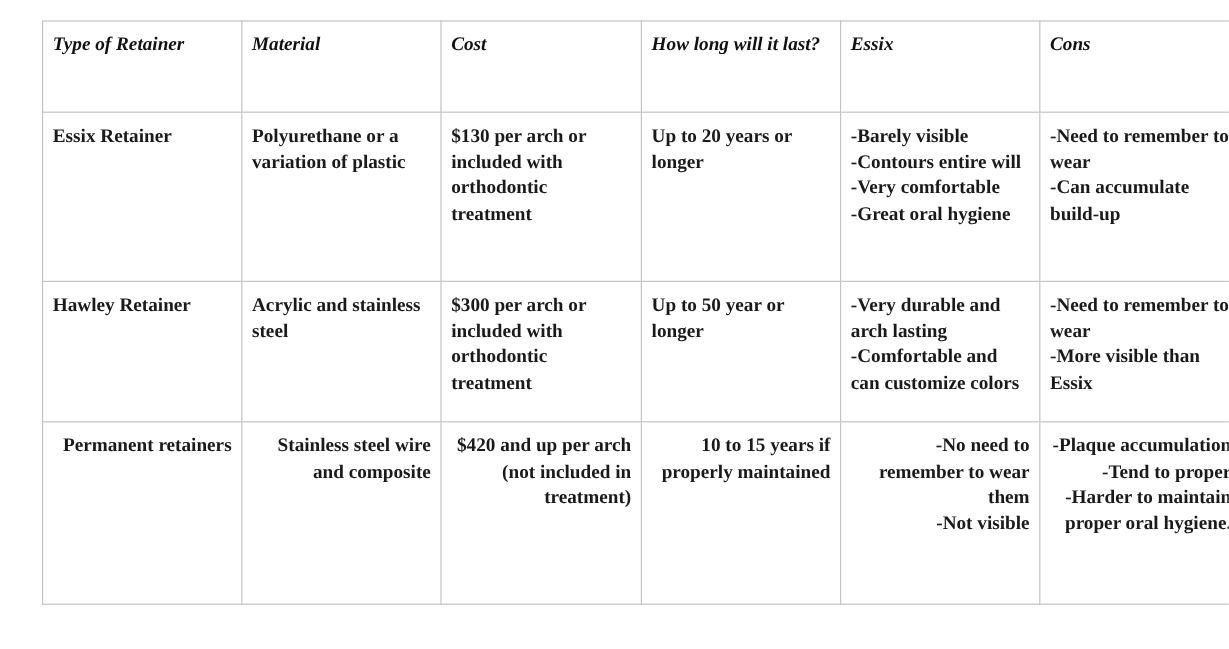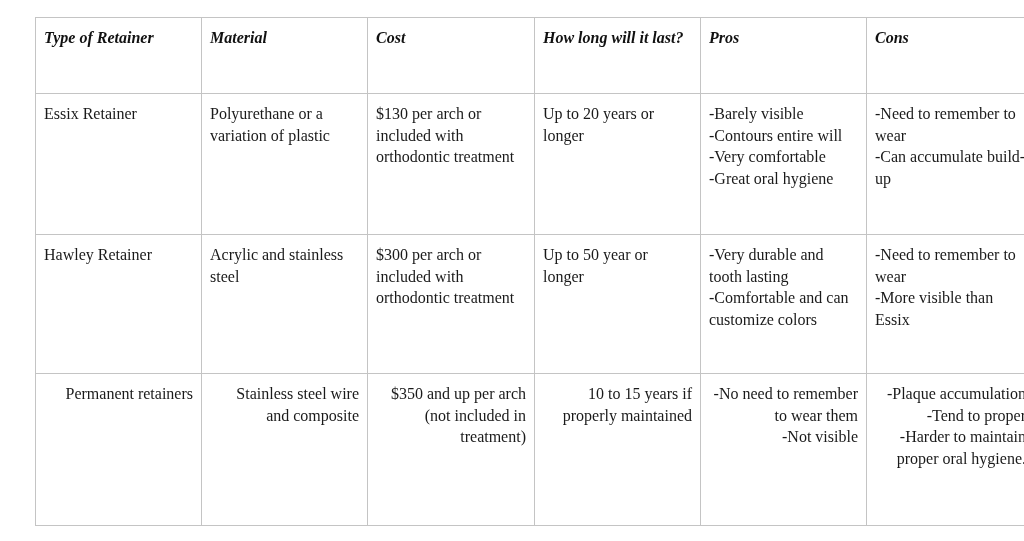--- a/index.html
+++ b/index.html
@@ -34,24 +34,24 @@
       line-height: 21.5px;
       box-sizing: border-box;
     }
     .doc-table th {
       font-weight: bold;
       font-style: italic;
       height: 76px;
       color: #111;
     }
     .doc-table td {
-      font-weight: normal;
+      font-weight: bold;
     }
     .row-1 td { height: 141px; }
-    .row-2 td { height: 139px; }
+    .row-2 td { height: 117px; }
     .row-3 td { height: 152px; text-align: right; }
     .cell-line {
       display: block;
     }
   </style>
 </head>
 <body>
 
 <table class="doc-table">
   <colgroup>
@@ -61,21 +61,21 @@
     <col style="width:166px">
     <col style="width:166px">
     <col style="width:168px">
   </colgroup>
   <thead>
     <tr>
       <th>Type of Retainer</th>
       <th>Material</th>
       <th>Cost</th>
       <th>How long will it last?</th>
-      <th>Pros</th>
+      <th>Essix</th>
       <th>Cons</th>
     </tr>
   </thead>
   <tbody>
     <tr class="row-1">
       <td>Essix Retainer</td>
       <td>Polyurethane or a variation of plastic</td>
       <td>$130 per arch or included with orthodontic treatment</td>
       <td>Up to 20 years or longer</td>
       <td>
@@ -88,32 +88,32 @@
         <span class="cell-line">-Need to remember to wear</span>
         <span class="cell-line">-Can accumulate build-up</span>
       </td>
     </tr>
     <tr class="row-2">
       <td>Hawley Retainer</td>
       <td>Acrylic and stainless steel</td>
       <td>$300 per arch or included with orthodontic treatment</td>
       <td>Up to 50 year or longer</td>
       <td>
-        <span class="cell-line">-Very durable and tooth lasting</span>
+        <span class="cell-line">-Very durable and arch lasting</span>
         <span class="cell-line">-Comfortable and can customize colors</span>
       </td>
       <td>
         <span class="cell-line">-Need to remember to wear</span>
         <span class="cell-line">-More visible than Essix</span>
       </td>
     </tr>
     <tr class="row-3">
       <td>Permanent retainers</td>
       <td>Stainless steel wire and composite</td>
-      <td>$350 and up per arch (not included in treatment)</td>
+      <td>$420 and up per arch (not included in treatment)</td>
       <td>10 to 15 years if properly maintained</td>
       <td>
         <span class="cell-line">-No need to remember to wear them</span>
         <span class="cell-line">-Not visible</span>
       </td>
       <td>
         <span class="cell-line">-Plaque accumulation</span>
         <span class="cell-line">-Tend to proper</span>
         <span class="cell-line">-Harder to maintain proper oral hygiene.</span>
       </td>

